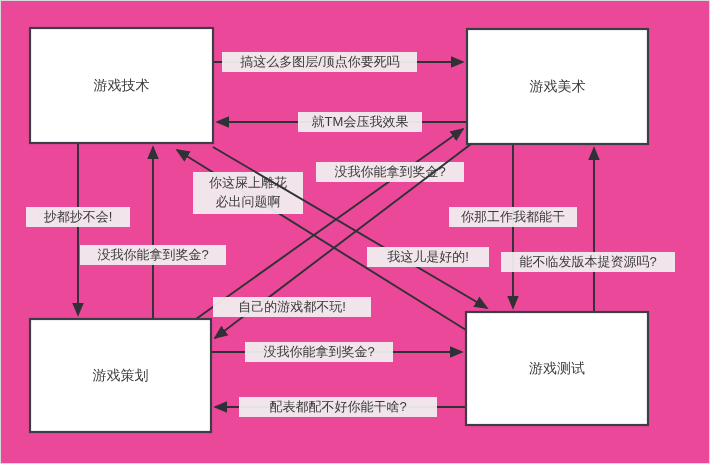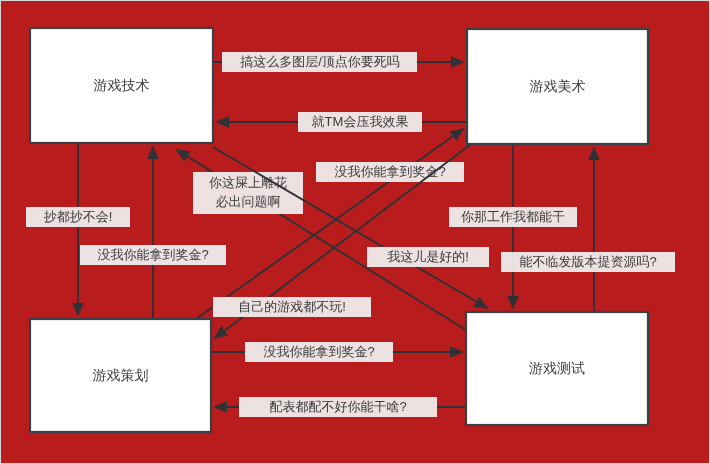--- a/index.html
+++ b/index.html
@@ -7,21 +7,21 @@
     padding: 0;
     background: #ffffff;
   }
   body {
     font-family: "Liberation Sans", "DejaVu Sans", sans-serif;
   }
   #canvas {
     position: relative;
     width: 710px;
     height: 464px;
-    background: #b91c1c;
+    background: #ec4899;
     overflow: hidden;
   }
   svg.diagram {
     position: absolute;
     left: 0;
     top: 0;
     width: 710px;
     height: 464px;
   }
   .node-rect {

